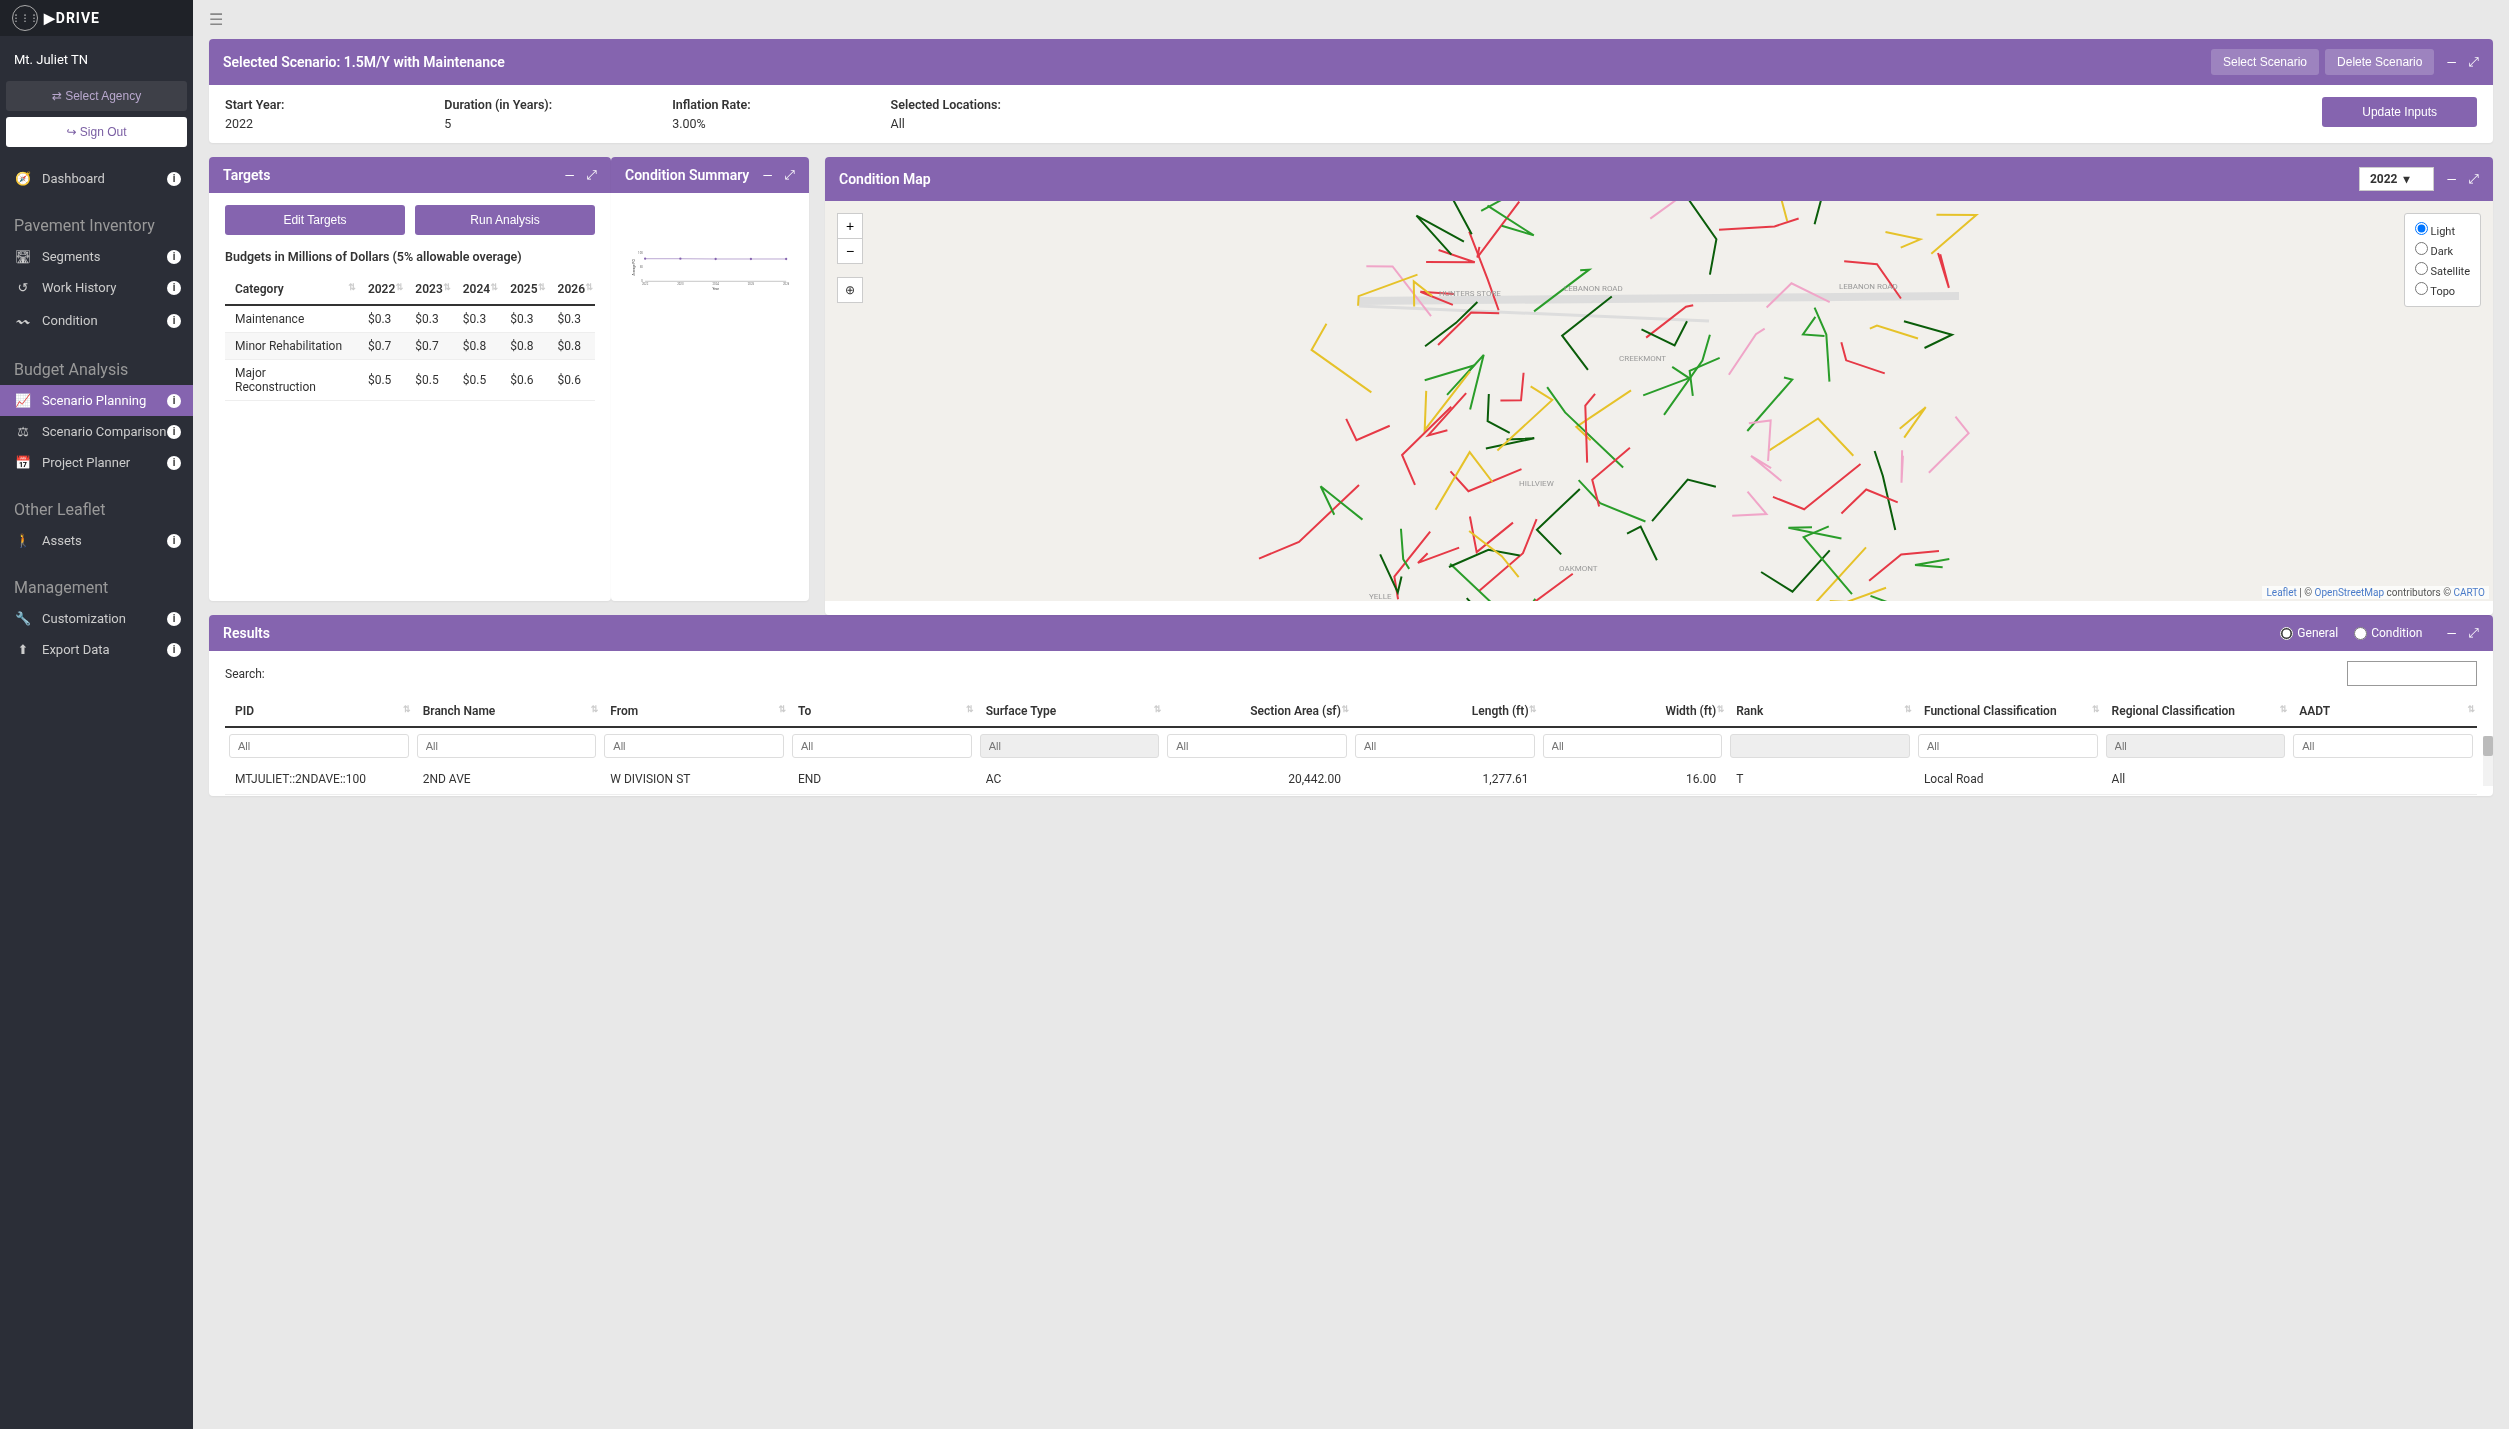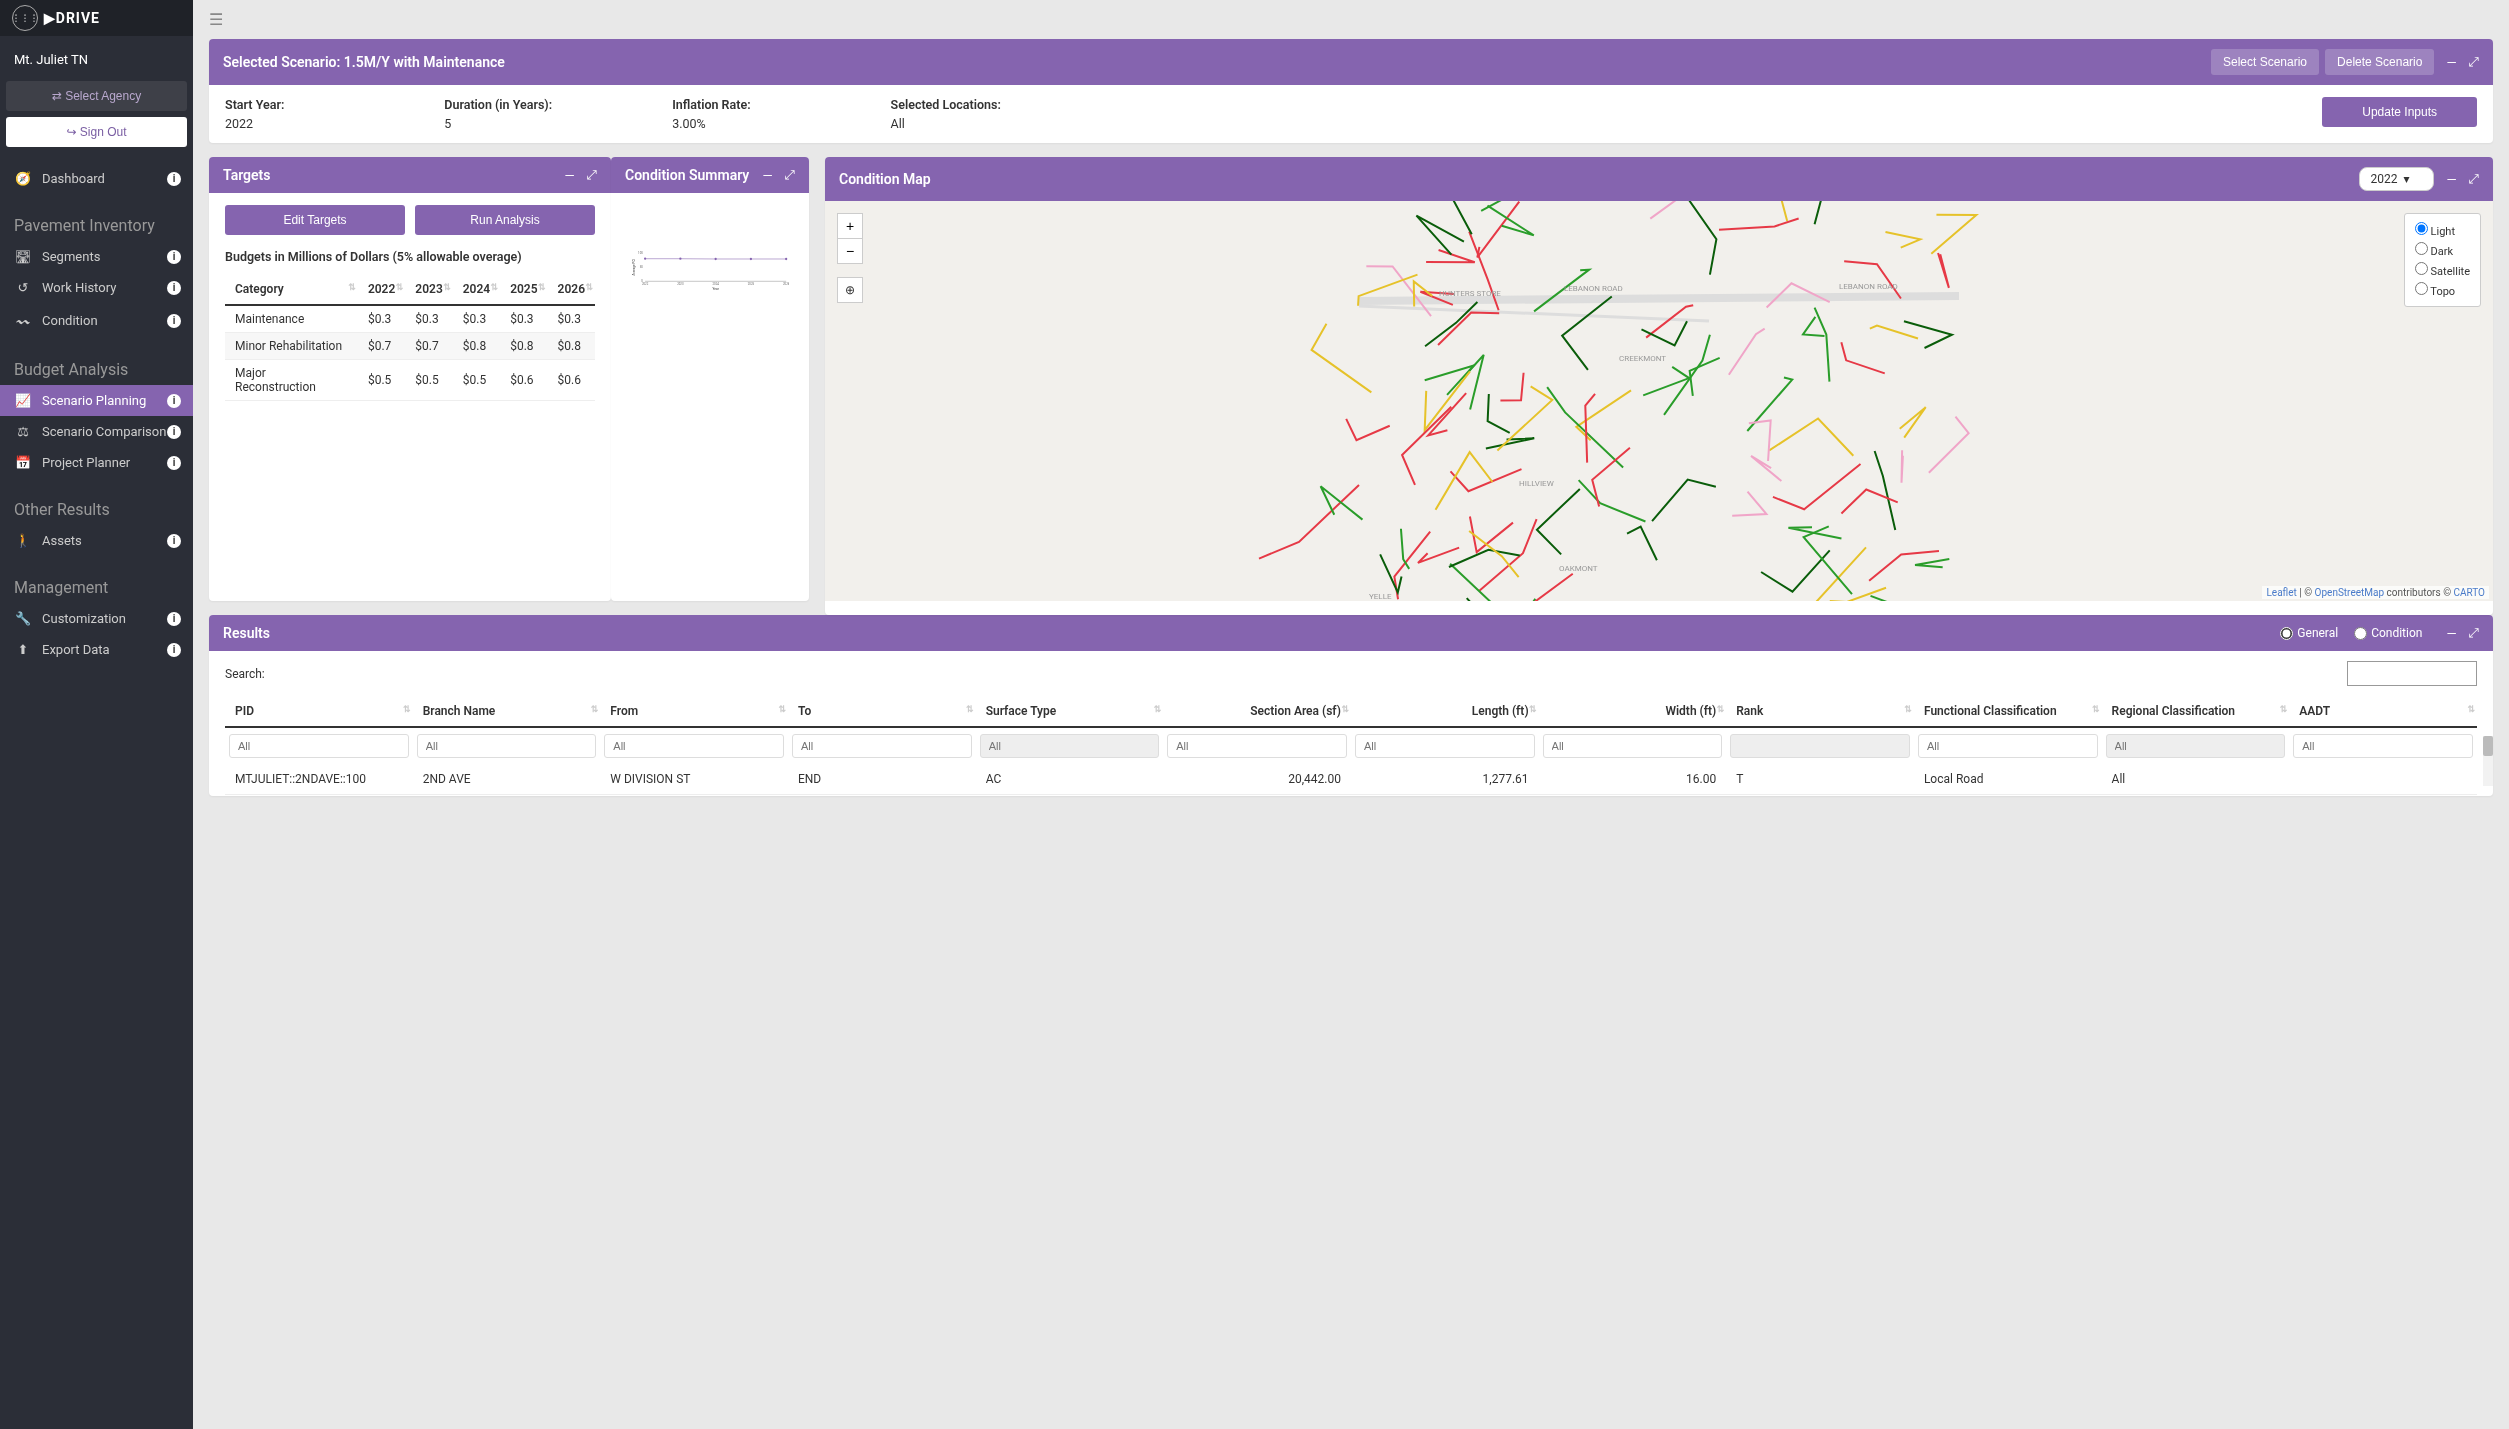--- a/index.html
+++ b/index.html
@@ -47,21 +47,21 @@
 table.data tbody tr:nth-child(even) { background: #f7f7f7; }
 .map-area { position: relative; height: 400px; background: #f2f0ec; overflow: hidden; }
 .map-svg { width: 100%; height: 100%; }
 .map-zoom { position: absolute; top: 12px; left: 12px; }
 .map-zoom button { display: block; width: 26px; height: 26px; background: #fff; border: 1px solid #ccc; cursor: pointer; font-size: 14px; margin-bottom: -1px; }
 .map-locate { position: absolute; top: 76px; left: 12px; width: 26px; height: 26px; background: #fff; border: 1px solid #ccc; cursor: pointer; font-size: 12px; display: flex; align-items: center; justify-content: center; }
 .map-layers { position: absolute; top: 12px; right: 12px; background: #fff; border: 1px solid #ccc; border-radius: 3px; padding: 6px 10px; font-size: 11px; }
 .map-layers label { display: block; padding: 2px 0; cursor: pointer; }
 .map-attrib { position: absolute; bottom: 2px; right: 4px; font-size: 10px; color: #555; background: rgba(255,255,255,.7); padding: 1px 4px; }
 .map-attrib a { color: #4a7bc9; text-decoration: none; }
-.year-select { background: #fff; color: #333; border: 1px solid #ccc; padding: 4px 24px 4px 10px; border-radius: 8px; margin-left: 8px; font-size: 12px; cursor: pointer; position: relative; }
+.year-select { background: #fff; color: #333; border: 1px solid #ccc; padding: 4px 24px 4px 10px; border-radius: 0; margin-left: 8px; font-size: 12px; cursor: pointer; position: relative; font-weight: bold; }
 .chart-wrap { padding: 10px 20px 6px; position: relative; height: 150px; }
 .chart-svg { width: 100%; height: 100%; }
 .results-hdr-radio { display: flex; align-items: center; gap: 16px; margin-right: 12px; font-size: 12px; }
 .results-hdr-radio label { display: flex; align-items: center; gap: 4px; cursor: pointer; }
 .results-hdr-radio input { accent-color: #fff; }
 .search-row { display: flex; justify-content: space-between; padding: 10px 16px; align-items: center; gap: 8px; font-size: 12px; }
 .search-row input { border: 1px solid #999; padding: 4px 6px; width: 130px; }
 .results-table-wrap { overflow-x: auto; padding: 0 16px 1px; position: relative; }
 table.results { width: 100%; min-width: 1200px; border-collapse: collapse; font-size: 12px; }
 table.results th { text-align: left; padding: 8px 10px; font-weight: 600; white-space: nowrap; border-bottom: 2px solid #333; position: relative; }
@@ -127,21 +127,21 @@
             <span>Scenario Comparison</span>
             <span class="nav-info">i</span>
           </div>
           <div class="nav-item">
             <span class="nav-ico">📅</span>
             <span>Project Planner</span>
             <span class="nav-info">i</span>
           </div>
         </div>
         <div class="nav-section">
-          <div class="nav-title">Other Results</div>
+          <div class="nav-title">Other Leaflet</div>
           <div class="nav-item">
             <span class="nav-ico">🚶</span>
             <span>Assets</span>
             <span class="nav-info">i</span>
           </div>
         </div>
         <div class="nav-section">
           <div class="nav-title">Management</div>
           <div class="nav-item">
             <span class="nav-ico">🔧</span>

